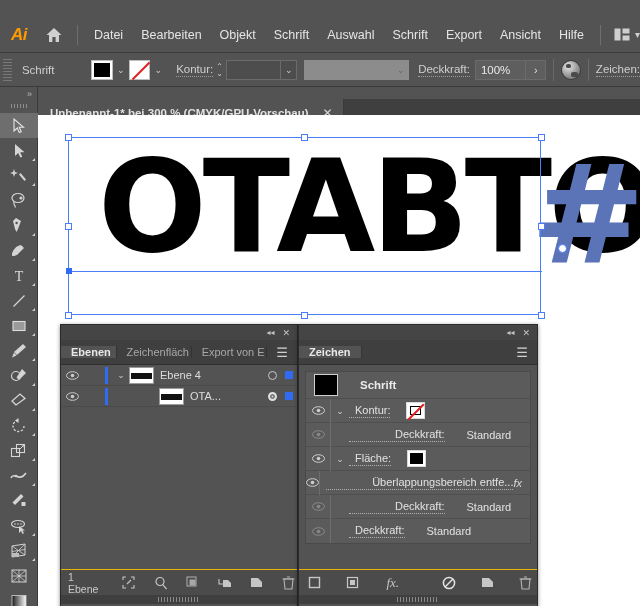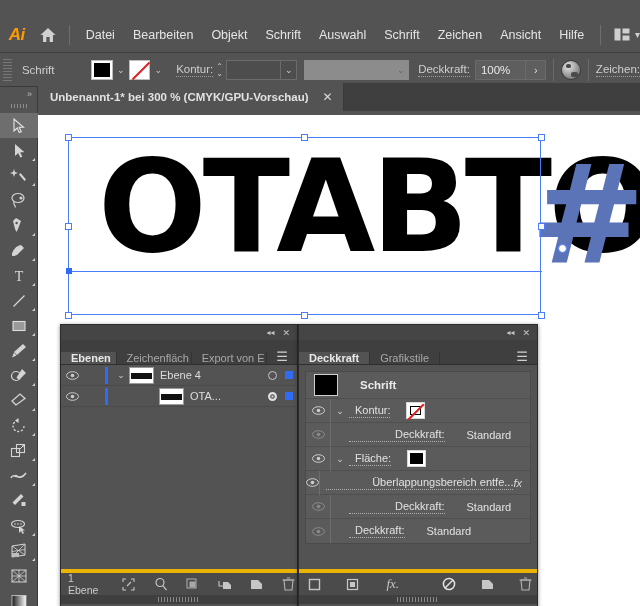--- a/index.html
+++ b/index.html
@@ -84,21 +84,21 @@
     background:#4a4a4a; border-radius:40%;
   }
   .globe::after {
     content:""; position:absolute; left:9px; top:11px; width:7px; height:5px;
     background:#4a4a4a; border-radius:40%;
   }
   .cb-sep { width: 1px; height: 22px; background: #6a6a6a; margin: 0 7px; }
 
   
   .tabbar {
-    position: absolute; left: 38px; top: 66px; width: 602px; height: 28px;
+    position: absolute; left: 38px; top: 82px; width: 602px; height: 28px;
     background: #3f3f3f;
   }
   .doc-tab {
     position: absolute; left: 0; top: 0; height: 28px; background: #535353;
     display: flex; align-items: center; padding: 0 10px 0 12px; gap: 14px;
     border-right: 1px solid #3a3a3a;
   }
   .doc-tab-title { color: #e2e2e2; font-size: 11.5px; font-weight: bold; white-space: nowrap; }
   .doc-tab-close { color: #dcdcdc; font-size: 12px; line-height: 1; }
 
@@ -175,36 +175,36 @@
   .panel {
     position: absolute; background: #535353; border: 1px solid #2b2b2b;
     box-shadow: 0 1px 4px rgba(0,0,0,0.45);
   }
   .panel-bar {
     height: 15px; background: #454545; display: flex; align-items: center;
     justify-content: flex-end; gap: 8px; padding-right: 7px;
     color: #c3c3c3; font-size: 8px;
   }
   .panel-tabs {
-    height: 25px; background: #3f3f3f; display: flex; align-items: flex-end;
+    height: 25px; background: #3f3f3f; display: flex; align-items: center;
     border-bottom: 1px solid #2f2f2f;
   }
   .ptab {
     display: flex; align-items: center; padding: 0 10px; font-size: 11px;
     color: #a8a8a8; border-right: 1px solid #333; white-space: nowrap; overflow: hidden;
   }
   .ptab.active { background: #535353; color: #e8e8e8; font-weight: bold; }
   .ptab-menu {
     margin-left: auto; display: flex; align-items: center; padding: 0 9px; color: #cfcfcf;
     font-size: 13px;
   }
   .panel-body { background: #535353; }
   .panel-footer {
     height: 26px; background: #4b4b4b; display: flex; align-items: center;
-    border-top: 4px solid #eab308; color: #cacaca; font-size: 10.5px; gap: 16px;
+    border-top: 1px solid #eab308; color: #cacaca; font-size: 10.5px; gap: 16px;
   }
   .foot-icon {
     width: 26px; height: 24px; display: flex; align-items: center; justify-content: center;
     color: #c6c6c6;
   }
   .panel-scroll {
     height: 9px; background: #3f3f3f; display:flex; align-items:center; justify-content:center;
   }
   .panel-scroll span {
     width: 42px; height: 5px;
@@ -289,21 +289,21 @@
       </svg>
     </div>
     <div class="menu-sep"></div>
     <div class="menu-items">
       <div class="menu-item">Datei</div>
       <div class="menu-item">Bearbeiten</div>
       <div class="menu-item">Objekt</div>
       <div class="menu-item">Schrift</div>
       <div class="menu-item">Auswahl</div>
       <div class="menu-item">Schrift</div>
-      <div class="menu-item">Zeichen</div>
+      <div class="menu-item">Export</div>
       <div class="menu-item">Ansicht</div>
       <div class="menu-item">Hilfe</div>
     </div>
     <div class="menu-sep"></div>
     <div class="ws-switcher">
       <svg width="16" height="13" viewBox="0 0 16 13">
         <rect x="0.5" y="0.5" width="6" height="12" fill="#cfcfcf"></rect>
         <rect x="8.5" y="0.5" width="7" height="5" fill="#cfcfcf"></rect>
         <rect x="8.5" y="7.5" width="7" height="5" fill="#cfcfcf"></rect>
       </svg>
@@ -627,22 +627,21 @@
         <span></span>
       </div>
   </div>
 
   <div class="panel" id="appearance-panel">
     <div class="panel-bar">
       <span>◂◂</span>
       <span style="font-size:9px;">✕</span>
     </div>
     <div class="panel-tabs">
-      <div class="ptab active">Deckkraft</div>
-      <div class="ptab">Grafikstile</div>
+      <div class="ptab active">Zeichen</div>
       <div class="ptab-menu">☰</div>
     </div>
     <div class="panel-body" style="height:204px;display:flex;flex-direction:column;">
       <div class="ap-list">
 
         <div class="ap-row header">
           <span class="ap-title-swatch"></span>
           <span class="ap-title-text">Schrift</span>
         </div>
 

